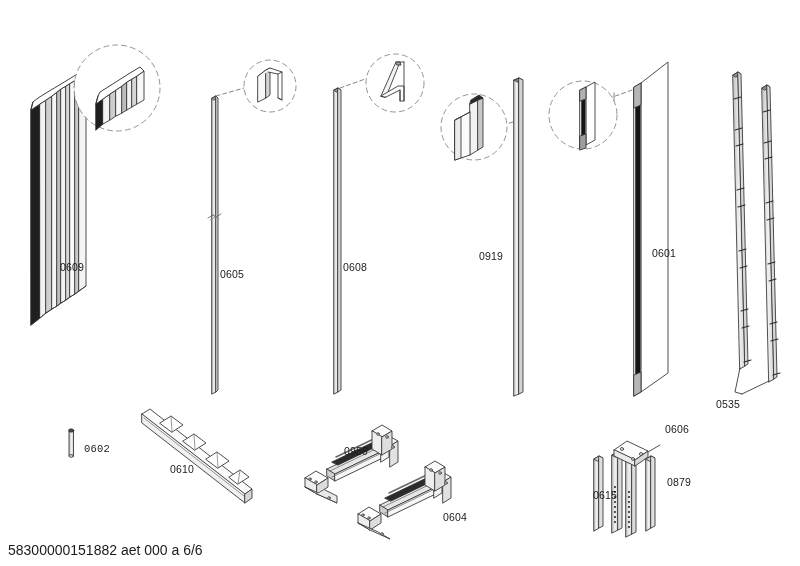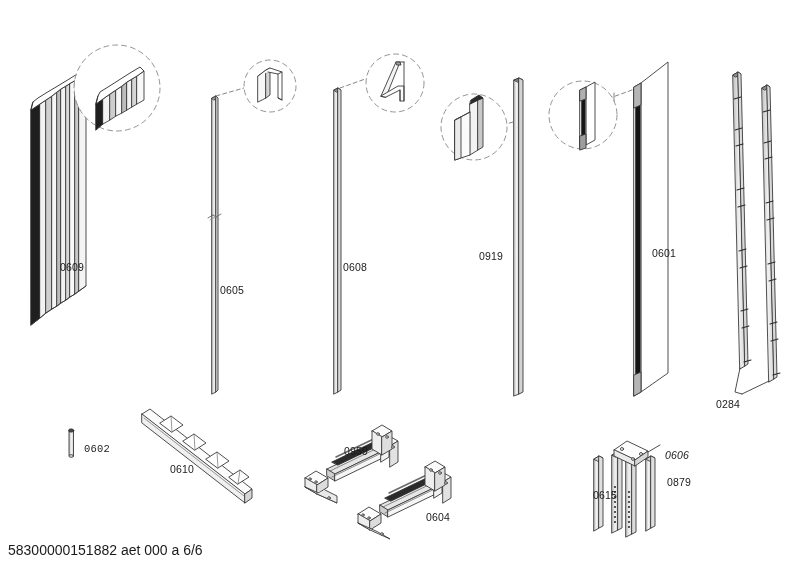--- a/index.html
+++ b/index.html
@@ -316,28 +316,28 @@
       <g>
         <path d="M 646 459 L 651 456 L 651 528 L 646 531 Z" fill="url(#gMetalV)" stroke="#3a3a3a"></path>
         <path d="M 646 459 L 651 456 L 655 458 L 650 461 Z" fill="#cfcfcf" stroke="#3a3a3a"></path>
         <path d="M 651 456 L 655 458 L 655 526 L 651 528 Z" fill="#dfdfdf" stroke="#3a3a3a"></path>
       </g>
 
     </g>
   </svg>
 
   <div class="lbl" style="left:60px;top:262px;">0609</div>
-  <div class="lbl" style="left:220px;top:269px;margin-top:16px;">0605</div>
+  <div class="lbl" style="left:220px;top:269px;">0605</div>
   <div class="lbl" style="left:343px;top:262px;">0608</div>
   <div class="lbl" style="left:479px;top:251px;">0919</div>
   <div class="lbl" style="left:608px;top:248px;padding-left:44px;">0601</div>
-  <div class="lbl" style="left:716px;top:399px;">0284</div>
+  <div class="lbl" style="left:716px;top:399px;">0535</div>
   <div class="lbl" style="left:84px;top:444px;font-family:Liberation Mono, monospace;">0602</div>
   <div class="lbl" style="left:170px;top:464px;">0610</div>
   <div class="lbl" style="left:344px;top:446px;">0959</div>
-  <div class="lbl" style="left:426px;top:512px;">0604</div>
-  <div class="lbl" style="left:665px;top:450px;font-style:italic;">0606</div>
+  <div class="lbl" style="left:443px;top:512px;">0604</div>
+  <div class="lbl" style="left:665px;top:424px;">0606</div>
   <div class="lbl" style="left:565px;top:490px;padding-left:28px;">0615</div>
   <div class="lbl" style="left:667px;top:477px;">0879</div>
 
   <div id="footer">58300000151882 aet 000 a 6/6</div>
 
 </div>
 
 </body></html>

